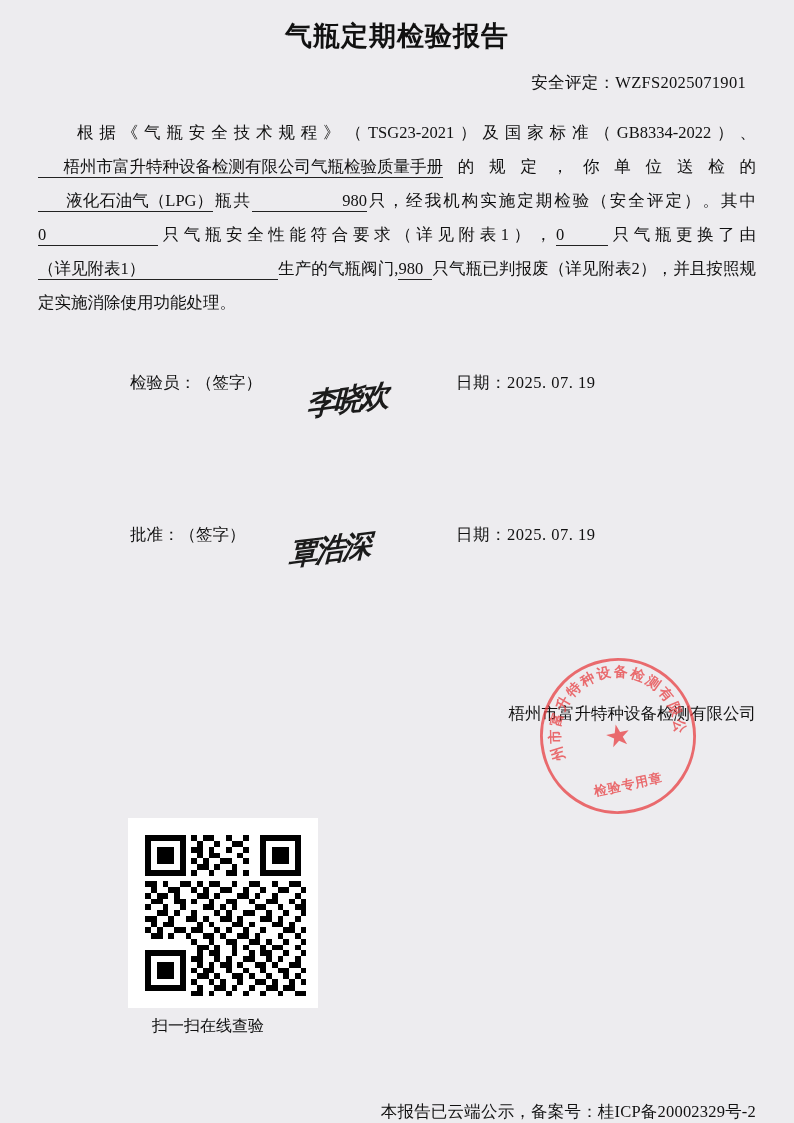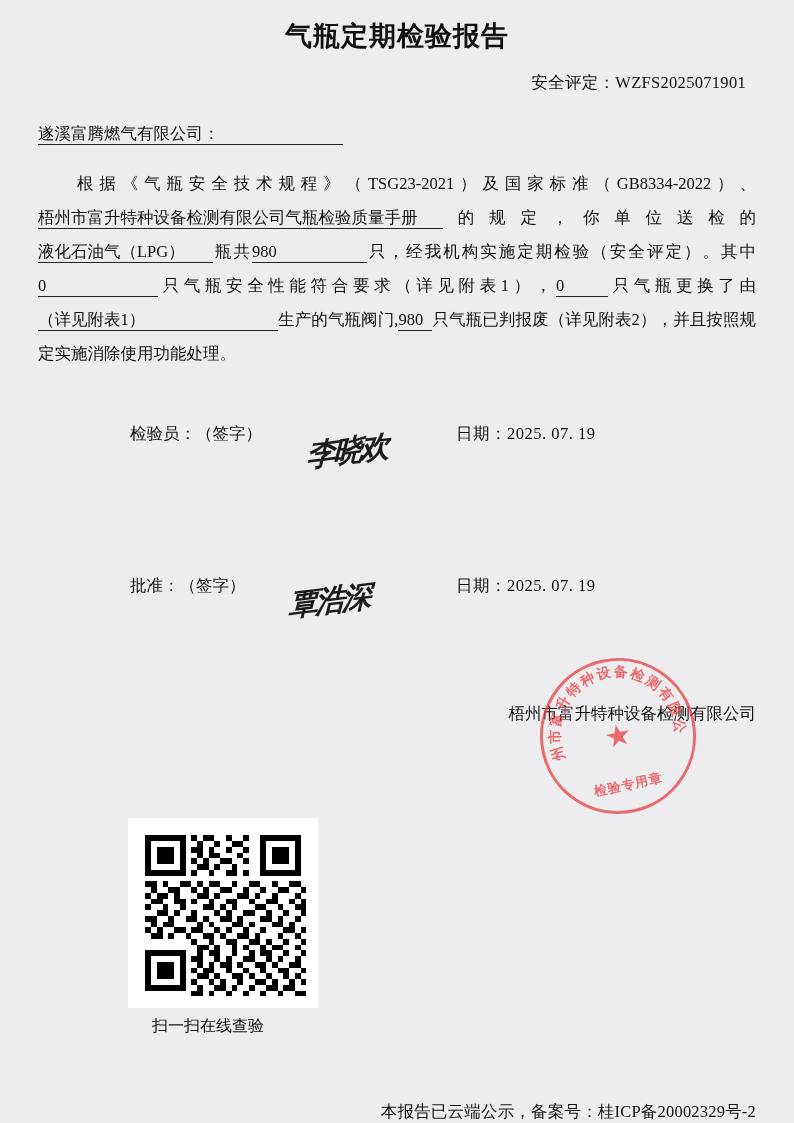--- a/index.html
+++ b/index.html
@@ -38,21 +38,21 @@
     letter-spacing: 0.3px;
   }
   .recipient {
     margin-top: 30px;
     font-size: 16.5px;
     padding-left: 0px;
   }
   .u {
     display: inline-block;
     border-bottom: 1px solid #222;
-    text-align: left;
+    text-align: right;
     line-height: 1.15;
   }
   .u.left { text-align: left; }
   .body-text {
     margin-top: 22px;
     font-size: 16.5px;
     line-height: 34px;
     text-align: justify;
   }
   .body-text .indent { display: inline-block; width: 33px; }
@@ -174,23 +174,20 @@
 <body>
 
 <div class="page">
 
   <div class="title">气瓶定期检验报告</div>
 
   <div class="report-no">
     <span>安全评定：</span><span>WZFS2025071901</span>
   </div>
 
-  <div class="recipient">
-    <span class="u left" style="min-width:305px;">遂溪富腾燃气有限公司：</span>
-  </div>
 
   <div class="body-text">
     <span class="indent"></span><span>根据《气瓶安全技术规程》（TSG23-2021）及国家标准（GB8334-2022）、</span><span class="u" style="min-width:405px;">梧州市富升特种设备检测有限公司气瓶检验质量手册</span><span>的规定，你单位送检的</span><span class="u" style="min-width:175px;">液化石油气（LPG）</span><span>瓶共</span><span class="u" style="min-width:115px;">980</span><span>只，经我机构实施定期检验（安全评定）。其中</span><span class="u left" style="min-width:120px;">0</span><span>只气瓶安全性能符合要求（详见附表1），</span><span class="u left" style="min-width:52px;">0</span><span>只气瓶更换了由</span><span class="u left" style="min-width:240px;">（详见附表1）</span><span>生产的气瓶阀门,</span><span class="u left" style="min-width:34px;">980</span><span>只气瓶已判报废（详见附表2），并且按照规定实施消除使用功能处理。</span>
   </div>
 
   <div class="sig-block">
     <div class="sig-row" style="margin-top:45px;">
       <span class="sig-label">检验员：（签字）</span>
       <span class="handwriting sign1">李晓欢</span>
       <span class="sig-date"><span>日期：</span><span>2025. 07. 19</span></span>

